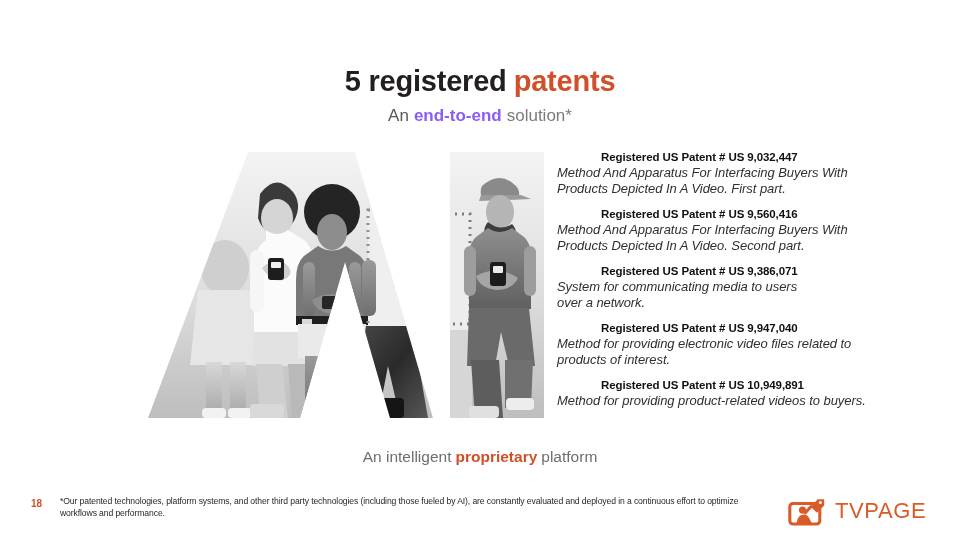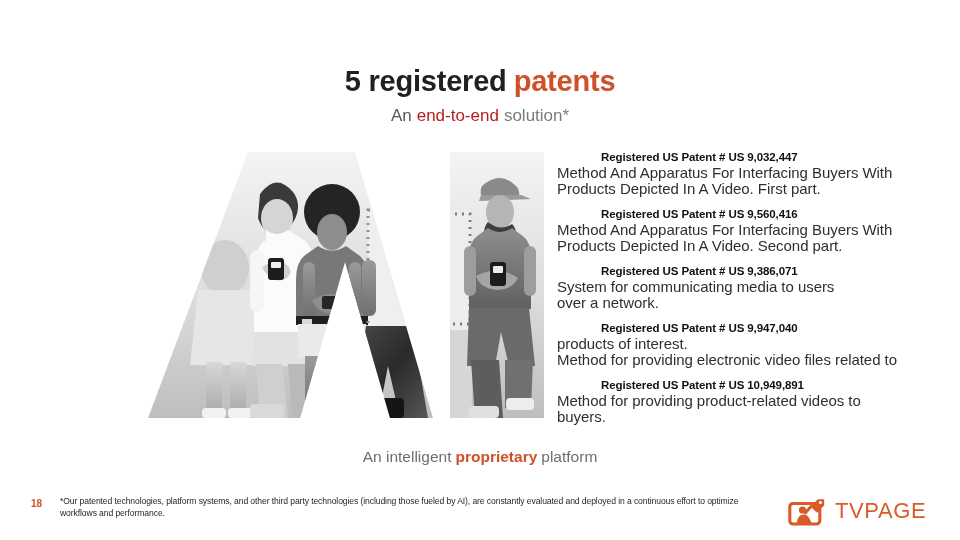--- a/index.html
+++ b/index.html
@@ -41,22 +41,22 @@
     left: 0;
     top: 105px;
     width: 960px;
     text-align: center;
     font-size: 17px;
     line-height: 22px;
     color: #58595b;
     white-space: nowrap;
   }
   .subtitle .strong {
-    font-weight: normal;
-    color: #b91c1c;
+    font-weight: bold;
+    color: #8b5cf6;
   }
   .subtitle .light { color: #7a7b7d; }
   .subtitle .sp { display: inline-block; width: 5px; }
 
   
   .photo-zone {
     position: absolute;
     left: 140px;
     top: 150px;
     width: 410px;
@@ -76,24 +76,25 @@
   .patent-head {
     font-size: 11.5px;
     line-height: 15px;
     font-weight: bold;
     color: #111111;
     letter-spacing: -0.1px;
     white-space: nowrap;
     padding-left: 44px;
   }
   .patent-desc {
-    font-size: 15px;
+    font-size: 13px;
     line-height: 16px;
     color: #2f2f2f;
     letter-spacing: -0.05px;
+    font-style: italic;
   }
 
   
   .caption {
     position: absolute;
     left: 0;
     top: 447px;
     width: 960px;
     text-align: center;
     font-size: 15.5px;
@@ -294,22 +295,22 @@
     </div>
 
     <div class="patent-item">
       <div class="patent-head">Registered US Patent # US 9,386,071</div>
       <div class="patent-desc">System  for communicating media to users</div>
       <div class="patent-desc">over a network.</div>
     </div>
 
     <div class="patent-item">
       <div class="patent-head">Registered US Patent # US 9,947,040</div>
+      <div class="patent-desc">Method for providing electronic video files related to</div>
       <div class="patent-desc">products of interest.</div>
-      <div class="patent-desc">Method for providing electronic video files related to</div>
     </div>
 
     <div class="patent-item last">
       <div class="patent-head">Registered US Patent # US 10,949,891</div>
       <div class="patent-desc">Method for providing product-related videos to buyers.</div>
     </div>
 
   </div>
 
   <div class="caption">

